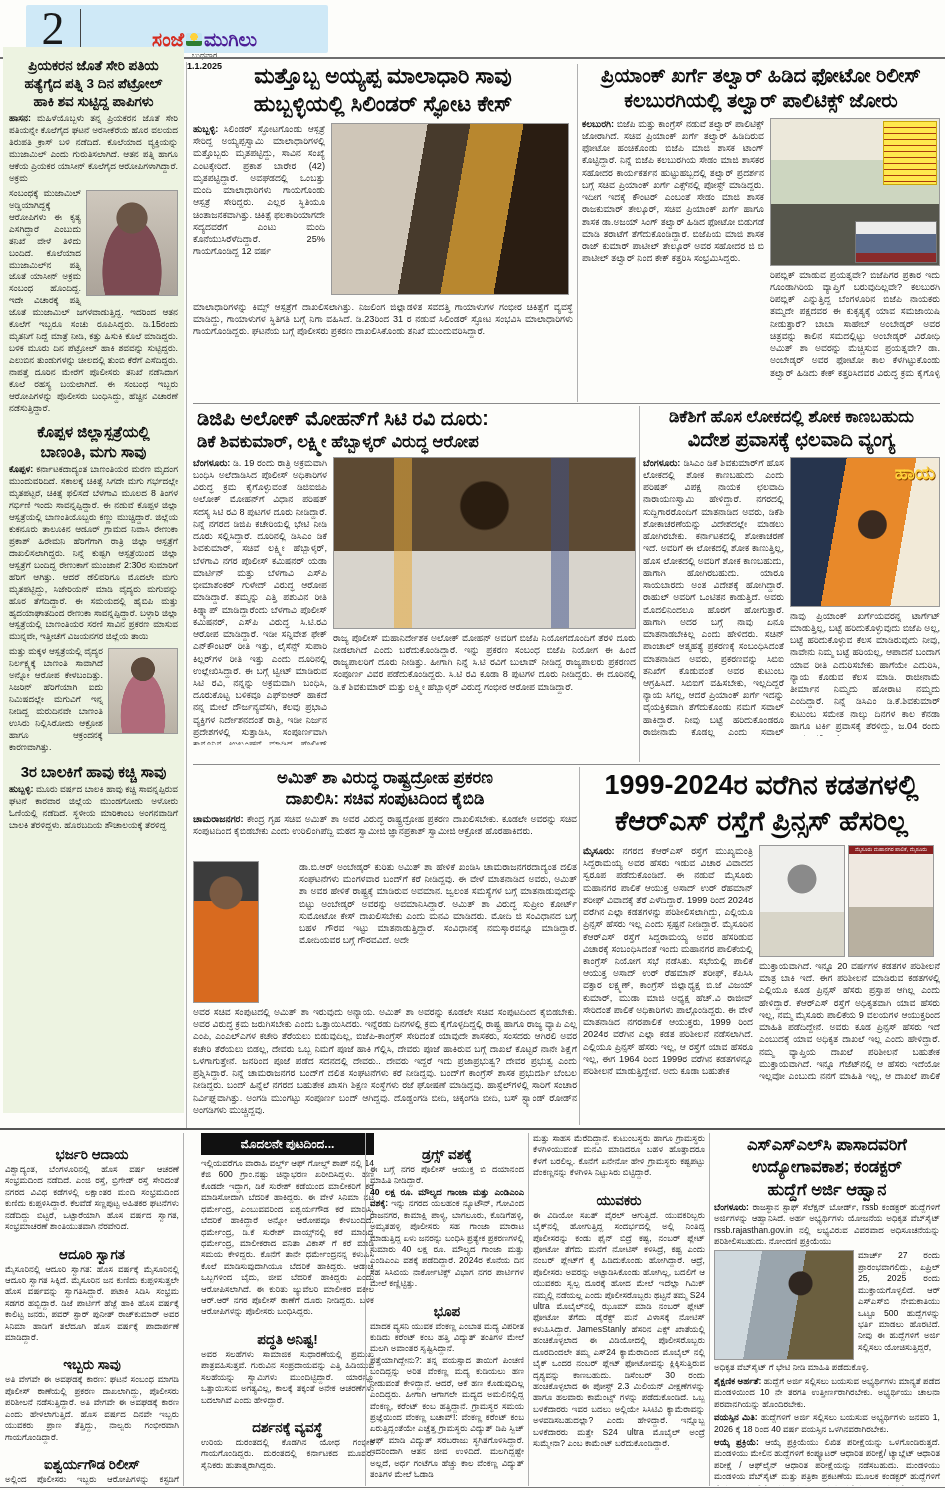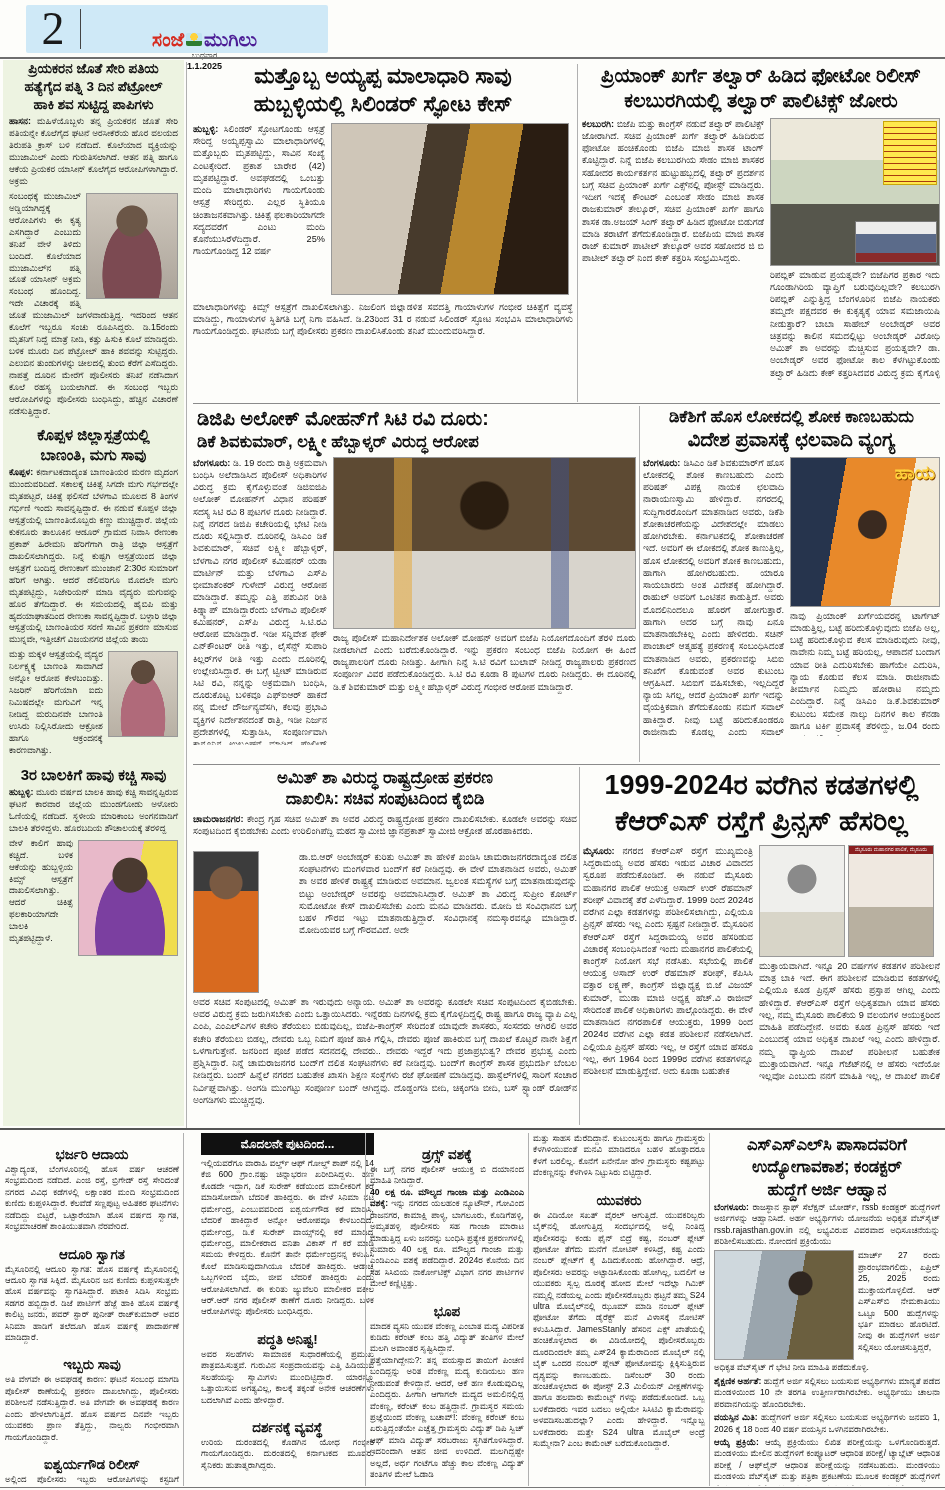--- a/index.html
+++ b/index.html
@@ -15,22 +15,22 @@
   .mast-sep{width:1px;background:#444;margin:4px 0;}
   .mast-right{flex:1;display:flex;flex-direction:column;align-items:center;justify-content:center;margin-top:42px;}
   .mast-logo{display:flex;align-items:center;gap:2px;font-weight:bold;font-size:19px;line-height:20px;}
   .logo-red{color:#d62b1f;} .logo-green{color:#4c1d95;}
   .logo-icon{width:16px;height:13px;border-radius:2px;
     background:
       radial-gradient(circle at 50% 30%, #ffd23c 0 30%, rgba(0,0,0,0) 32%),
       linear-gradient(to top, #2e7d32 0 38%, #bfe3f2 39%);}
   .mast-day{font-size:8px;margin-top:1px;} .mast-date{font-size:9px;font-weight:bold;}
   
-  #leftcol{position:absolute;left:3px;top:60px;width:181px;height:1066px;background:#edf3e1;
-           box-sizing:border-box;padding:0 6px;overflow:hidden;}
+  #leftcol{position:absolute;left:3px;top:47px;width:181px;height:1066px;background:#edf3e1;
+           box-sizing:border-box;padding:10px 6px;overflow:hidden;}
   .lhead{font-weight:bold;text-align:center;font-size:13.5px;line-height:1.32;}
   .lhead2{font-weight:bold;text-align:center;font-size:15px;line-height:1.3;}
   .lbody{font-size:8.9px;line-height:1.34;text-align:justify;margin-top:3px;}
   .dl{font-weight:bold;}
   
   .art{position:absolute;box-sizing:border-box;overflow:hidden;}
   .hl{font-weight:800;text-align:center;line-height:1.3;}
   .h22{font-size:21.5px;} .h20{font-size:19.5px;} .h17{font-size:16.5px;} .h28{font-size:27px;line-height:1.35;}
   .body{font-size:9.2px;line-height:1.33;text-align:justify;color:#101010;}
   .cols{display:flex;gap:6px;margin-top:4px;}
@@ -142,24 +142,20 @@
         <span class="photo ph-l2"></span>
         <span>ಮತ್ತು ಮಕ್ಕಳ ಆಸ್ಪತ್ರೆಯಲ್ಲಿ ವೈದ್ಯರ ನಿರ್ಲಕ್ಷ್ಯಕ್ಕೆ ಬಾಣಂತಿ ಸಾವಾಗಿದೆ ಅನ್ನೋ ಆರೋಪ ಕೇಳಬಂದಿತ್ತು. ಸಿಜರಿನ್ ಹೆರಿಗೆಯಾಗಿ ಐದು ನಿಮಿಷದಲ್ಲೇ ಮಗುವಿಗೆ ಇನ್ನ ನೀಡಿದ್ದ ಮರುದಿನವೇ ಬಾಣಂತಿ ಉಸಿರು ನಿಲ್ಲಿಸಿರೋದು ಆಕ್ರೋಶ ಹಾಗೂ ಆಕ್ರಂದನಕ್ಕೆ ಕಾರಣವಾಗಿತ್ತು.</span>
       </div>
     </div>
     <div style="margin-top:8px;">
       <div class="lhead2">3ರ ಬಾಲಕಿಗೆ ಹಾವು ಕಚ್ಚಿ ಸಾವು</div>
       <div class="lbody">
         <span class="dl">ಹುಬ್ಬಳ್ಳಿ:</span>
         <span>ಮೂರು ವರ್ಷದ ಬಾಲಕಿ ಹಾವು ಕಚ್ಚಿ ಸಾವನ್ನಪ್ಪಿರುವ ಘಟನೆ ಕಾರವಾರ ಜಿಲ್ಲೆಯ ಮುಂಡಗೋಡು ಅಳೋರು ಓಣಿಯಲ್ಲಿ ನಡೆದಿದೆ. ಸ್ಥಳೀಯ ಮಾರಿಕಾಂಬ ಅಂಗನವಾಡಿಗೆ ಬಾಲಕಿ ತೆರಳಿದ್ದಳು. ಹೊರಬದಿಯ ಶೌಚಾಲಯಕ್ಕೆ ತೆರಳಿದ್ದ</span>
       </div>
-      <div class="lbody">
-        <span class="photo ph-l3"></span>
-        <span>ವೇಳೆ ಕಾಲಿಗೆ ಹಾವು ಕಚ್ಚಿದೆ. ಬಳಿಕ ಆಕೆಯನ್ನು ಹುಬ್ಬಳ್ಳಿಯ ಕಿಮ್ಸ್ ಆಸ್ಪತ್ರೆಗೆ ದಾಖಲಿಸಲಾಗಿತ್ತು. ಆದರೆ ಚಿಕಿತ್ಸೆ ಫಲಕಾರಿಯಾಗದೇ ಬಾಲಕಿ ಮೃತಪಟ್ಟಿದ್ದಾಳೆ.</span>
-      </div>
     </div>
   </div>
   <div class="rule-v" style="left:186px;top:62px;height:1066px;"></div>
 
   <div class="art" style="left:193px;top:63px;width:380px;height:339px;">
     <div class="hl h22">ಮತ್ತೊಬ್ಬ ಅಯ್ಯಪ್ಪ ಮಾಲಾಧಾರಿ ಸಾವು</div>
     <div class="hl h22">ಹುಬ್ಬಳ್ಳಿಯಲ್ಲಿ ಸಿಲಿಂಡರ್ ಸ್ಫೋಟ ಕೇಸ್</div>
     <div class="cols">
       <div class="body clip" style="flex:0 0 132px;height:174px;">
         <span class="dl">ಹುಬ್ಬಳ್ಳಿ:</span>
@@ -226,21 +222,21 @@
 
   <div class="rule-h" style="left:193px;top:764px;width:747px;"></div>
 
   <div class="art" style="left:193px;top:767px;width:384px;height:358px;">
     <div class="hl h17">ಅಮಿತ್ ಶಾ ವಿರುದ್ಧ ರಾಷ್ಟ್ರದ್ರೋಹ ಪ್ರಕರಣ</div>
     <div class="hl h17">ದಾಖಲಿಸಿ: ಸಚಿವ ಸಂಪುಟದಿಂದ ಕೈಬಿಡಿ</div>
     <div class="body clip" style="margin-top:3px;height:38px;">
       <span class="dl">ಚಾಮರಾಜನಗರ:</span>
       <span>ಕೇಂದ್ರ ಗೃಹ ಸಚಿವ ಅಮಿತ್ ಶಾ ಅವರ ವಿರುದ್ಧ ರಾಷ್ಟ್ರದ್ರೋಹ ಪ್ರಕರಣ ದಾಖಲಿಸಬೇಕು. ಕೂಡಲೇ ಅವರನ್ನು ಸಚಿವ ಸಂಪುಟದಿಂದ ಕೈಬಿಡಬೇಕು ಎಂದು ಉರಿಲಿಂಗಿಪೆದ್ದಿ ಮಠದ ಸ್ವಾಮೀಜಿ ಜ್ಞಾನಪ್ರಕಾಶ್ ಸ್ವಾಮೀಜಿ ಆಕ್ರೋಶ ಹೊರಹಾಕಿದರು.</span>
     </div>
-    <div class="cols" style="margin-top:0;gap:40px;">
+    <div class="cols" style="margin-top:10px;gap:40px;">
       <div class="photo ph-saffron"></div>
       <div class="body clip" style="flex:1;height:142px;">ಡಾ.ಬಿ.ಆರ್ ಅಂಬೇಡ್ಕರ್ ಕುರಿತು ಅಮಿತ್ ಶಾ ಹೇಳಿಕೆ ಖಂಡಿಸಿ ಚಾಮರಾಜನಗರದಾದ್ಯಂತ ದಲಿತ ಸಂಘಟನೆಗಳು ಮಂಗಳವಾರ ಬಂದ್‌ಗೆ ಕರೆ ನೀಡಿದ್ದವು. ಈ ವೇಳೆ ಮಾತನಾಡಿದ ಅವರು, ಅಮಿತ್ ಶಾ ಅವರ ಹೇಳಿಕೆ ರಾಷ್ಟ್ರಕ್ಕೆ ಮಾಡಿರುವ ಅವಮಾನ. ಜ್ವಲಂತ ಸಮಸ್ಯೆಗಳ ಬಗ್ಗೆ ಮಾತನಾಡುವುದನ್ನು ಬಿಟ್ಟು ಅಂಬೇಡ್ಕರ್ ಅವರನ್ನು ಅವಮಾನಿಸಿದ್ದಾರೆ. ಅಮಿತ್ ಶಾ ವಿರುದ್ಧ ಸುಪ್ರೀಂ ಕೋರ್ಟ್ ಸುಮೋಟೋ ಕೇಸ್ ದಾಖಲಿಸಬೇಕು ಎಂದು ಮನವಿ ಮಾಡಿದರು. ಮೋದಿ ಜಿ ಸಂವಿಧಾನದ ಬಗ್ಗೆ ಬಹಳ ಗೌರವ ಇಟ್ಟು ಮಾತನಾಡುತ್ತಿದ್ದಾರೆ. ಸಂವಿಧಾನಕ್ಕೆ ನಮಸ್ಕಾರವನ್ನೂ ಮಾಡಿದ್ದಾರೆ. ಮೋದಿಯವರ ಬಗ್ಗೆ ಗೌರವವಿದೆ. ಅದೇ</div>
     </div>
     <div class="body clip" style="margin-top:3px;height:118px;">ಅವರ ಸಚಿವ ಸಂಪುಟದಲ್ಲಿ ಅಮಿತ್ ಶಾ ಇರುವುದು ಅನ್ಯಾಯ. ಅಮಿತ್ ಶಾ ಅವರನ್ನು ಕೂಡಲೇ ಸಚಿವ ಸಂಪುಟದಿಂದ ಕೈಬಿಡಬೇಕು. ಅವರ ವಿರುದ್ಧ ಕ್ರಮ ಜರುಗಿಸಬೇಕು ಎಂದು ಒತ್ತಾಯಿಸಿದರು. ಇನ್ನೆರಡು ದಿನಗಳಲ್ಲಿ ಕ್ರಮ ಕೈಗೊಳ್ಳದಿದ್ದಲ್ಲಿ ರಾಷ್ಟ್ರ ಹಾಗೂ ರಾಜ್ಯ ವ್ಯಾಪಿ ಎಲ್ಲ ಎಂಪಿ, ಎಂಎಲ್‌ಎಗಳ ಕಚೇರಿ ತೆರೆಯಲು ಬಿಡುವುದಿಲ್ಲ, ಬಿಜೆಪಿ-ಕಾಂಗ್ರೆಸ್ ಸೇರಿದಂತೆ ಯಾವುದೇ ಶಾಸಕರು, ಸಂಸದರು ಆಗಿರಲಿ ಅವರ ಕಚೇರಿ ತೆರೆಯಲು ಬಿಡಲ್ಲ, ದೇವರು ಒಬ್ಬ ನಿಮಗೆ ಪೂಜೆ ಹಾಕಿ ಗೆಲ್ಲಿಸಿ, ದೇವರು ಪೂಜೆ ಹಾಕಿರುವ ಬಗ್ಗೆ ದಾಖಲೆ ಕೊಟ್ಟರೆ ನಾನೇ ಶಿಕ್ಷೆಗೆ ಒಳಗಾಗುತ್ತೇನೆ. ಜನರಿಂದ ಪೂಜೆ ಪಡೆದ ಸದನದಲ್ಲಿ ದೇವರು.. ದೇವರು ಇದ್ದರೆ ಇದು ಪ್ರಜಾಪ್ರಭುತ್ವ? ದೇವರ ಪ್ರಭುತ್ವ ಎಂದು ಪ್ರಶ್ನಿಸಿದ್ದಾರೆ. ನಿನ್ನೆ ಚಾಮರಾಜನಗರ ಬಂದ್‌ಗೆ ದಲಿತ ಸಂಘಟನೆಗಳು ಕರೆ ನೀಡಿದ್ದವು. ಬಂದ್‌ಗೆ ಕಾಂಗ್ರೆಸ್ ಶಾಸಕ ಪ್ರಭುದರ್ಶಿ ಬೆಂಬಲ ನೀಡಿದ್ದರು. ಬಂದ್ ಹಿನ್ನೆಲೆ ನಗರದ ಬಹುತೇಕ ಖಾಸಗಿ ಶಿಕ್ಷಣ ಸಂಸ್ಥೆಗಳು ರಜೆ ಘೋಷಣೆ ಮಾಡಿದ್ದವು. ಹಾಸ್ಟೆಲ್‌ಗಳಲ್ಲಿ ಸಾರಿಗೆ ಸಂಚಾರ ನಿರ್ವಿಘ್ನವಾಗಿತ್ತು. ಅಂಗಡಿ ಮುಂಗಟ್ಟು ಸಂಪೂರ್ಣ ಬಂದ್ ಆಗಿದ್ದವು. ದೊಡ್ಡಂಗಡಿ ಬೀದಿ, ಚಿಕ್ಕಂಗಡಿ ಬೀದಿ, ಬಸ್ ಸ್ಟ್ಯಾಂಡ್ ರೋಡ್‌ನ ಅಂಗಡಿಗಳು ಮುಚ್ಚಿದ್ದವು.</div>
   </div>
   <div class="rule-v" style="left:579px;top:767px;height:358px;"></div>
 
   <div class="art" style="left:583px;top:767px;width:357px;height:358px;">
     <div class="hl h28">1999-2024ರ ವರೆಗಿನ ಕಡತಗಳಲ್ಲಿ</div>
     <div class="hl h28">ಕೆಆರ್‌ಎಸ್ ರಸ್ತೆಗೆ ಪ್ರಿನ್ಸಸ್ ಹೆಸರಿಲ್ಲ</div>

